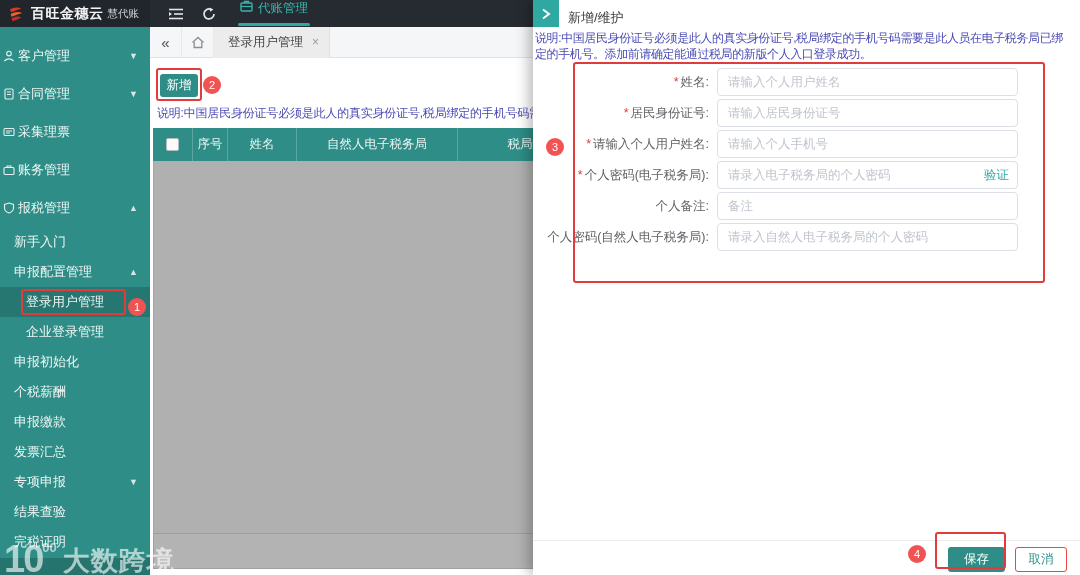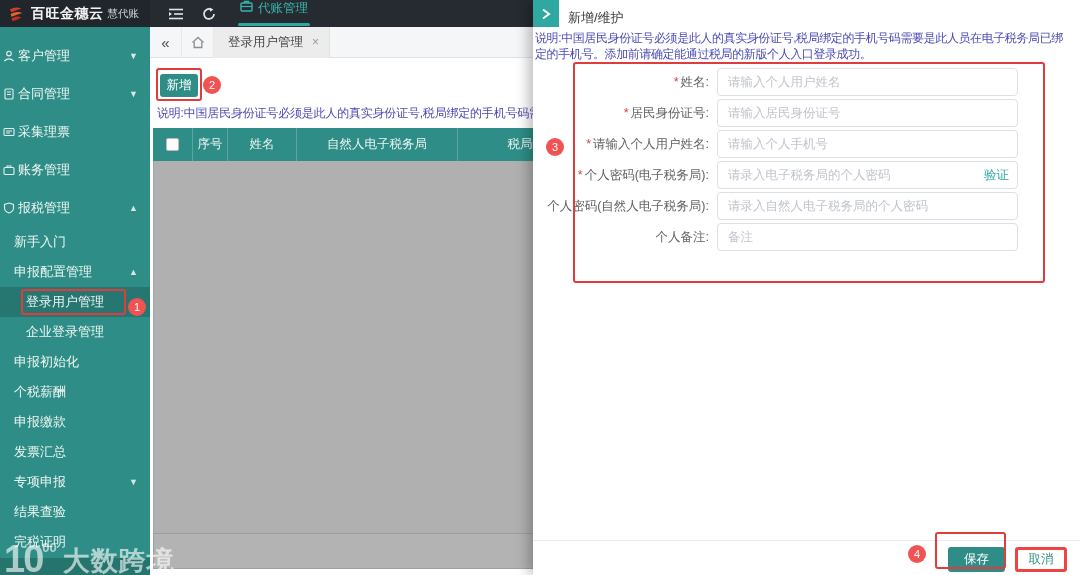--- a/index.html
+++ b/index.html
@@ -60,21 +60,21 @@
   .d-form { position:absolute; left:0; top:68px; width:100%; }
   .f-row { display:flex; align-items:center; height:28px; margin-bottom:3px; }
   .f-label { width:184px; text-align:right; padding-right:8px; color:#5f6266; font-size:12.5px; white-space:nowrap; }
   .f-star { color:#e23b3b; margin-right:2px; }
   .f-input-wrap { position:relative; width:301px; height:28px; }
   .f-input { width:100%; height:100%; border:1px solid #dcdfe6; border-radius:4px; padding:0 10px; font-size:12.5px; color:#333; font-family:inherit; outline:none; }
   .f-input::placeholder { color:#c0c4cc; }
   .f-verify { position:absolute; right:9px; top:6px; color:#2ea8a0; font-size:12.5px; cursor:pointer; }
   .d-foot { position:absolute; left:0; bottom:0; width:100%; height:35px; border-top:1px solid #ebebeb; }
   .btn-save { position:absolute; left:415px; top:6px; width:57px; height:25px; background:#2e8e87; color:#fff; border:none; border-radius:3px; font-size:12.5px; cursor:pointer; }
-  .btn-cancel { position:absolute; left:482px; top:6px; width:52px; height:25px; background:#fff; color:#2e8e87; border:3px solid #ef4444; border-radius:3px; font-size:12.5px; cursor:pointer; }
+  .btn-cancel { position:absolute; left:482px; top:6px; width:52px; height:25px; background:#fff; color:#2e8e87; border:1px solid #ef4444; border-radius:3px; font-size:12.5px; cursor:pointer; }
 
   
   .watermark { position:absolute; left:4px; top:528px; z-index:40; color:rgba(255,255,255,.62); display:flex; align-items:flex-end; pointer-events:none; }
   .wm-logo { font-size:38px; font-weight:bold; line-height:40px; letter-spacing:-2px; }
   .wm-sup { font-size:13px; font-weight:bold; vertical-align:20px; letter-spacing:0; }
   .wm-text { font-size:27px; font-weight:bold; margin-left:6px; line-height:36px; letter-spacing:1px; }
 </style>
 </head>
 <body>
 
@@ -295,27 +295,27 @@
 
       <div class="f-row">
         <div class="f-label"><span class="f-star">*</span><span>个人密码(电子税务局):</span></div>
         <div class="f-input-wrap">
           <input class="f-input" style="padding-right: 44px;" placeholder="请录入电子税务局的个人密码">
           <span class="f-verify">验证</span>
         </div>
       </div>
 
       <div class="f-row">
+        <div class="f-label"><span class="f-star"></span><span>个人备注:</span></div>
+        <div class="f-input-wrap"><input class="f-input" placeholder="备注" style=""></div>
+      </div>
+
+      <div class="f-row">
         <div class="f-label"><span class="f-star"></span><span>个人密码(自然人电子税务局):</span></div>
         <div class="f-input-wrap"><input class="f-input" placeholder="请录入自然人电子税务局的个人密码" style=""></div>
-      </div>
-
-      <div class="f-row">
-        <div class="f-label"><span class="f-star"></span><span>个人备注:</span></div>
-        <div class="f-input-wrap"><input class="f-input" placeholder="备注" style=""></div>
       </div>
 
     </div>
 
     <div class="d-foot">
       <button class="btn-save">保存</button>
       <button class="btn-cancel">取消</button>
       <div class="anno-box" style="left:402px; top:-9px; width:71px; height:37px;"></div>
       <div class="badge" style="left:375px; top:4px;">
           <span>4</span>

